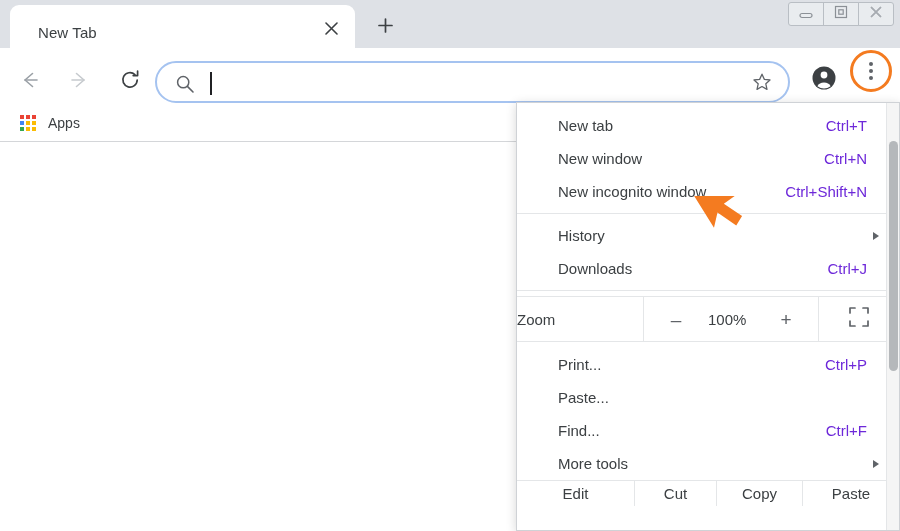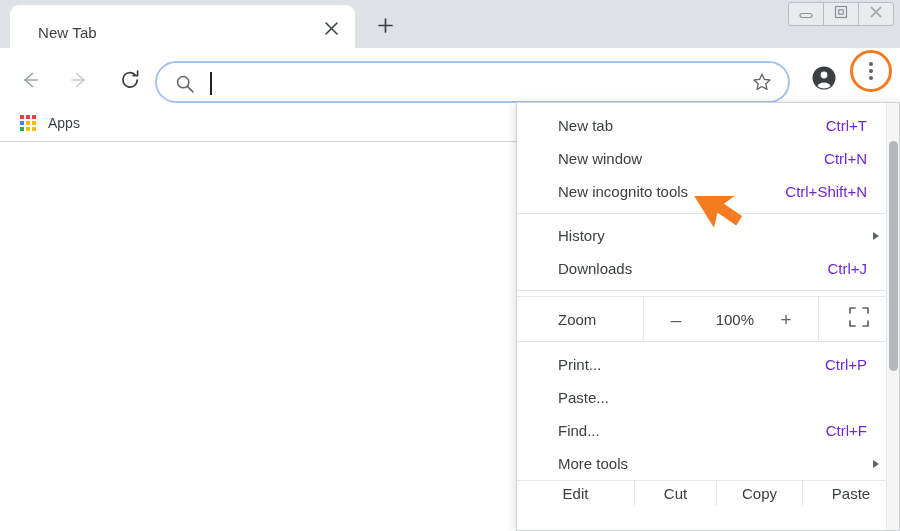--- a/index.html
+++ b/index.html
@@ -254,41 +254,40 @@
   .zoom-row {
     display: flex;
     align-items: stretch;
     height: 46px;
     border-top: 1px solid #e4e6e8;
     border-bottom: 1px solid #e4e6e8;
   }
   .zoom-label {
     width: 126px;
     display: flex; align-items: center;
-    padding-left: 41px;
     font-size: 15px;
     color: #3c4043;
   }
   .zoom-controls {
     flex: 1;
     display: flex; align-items: center; justify-content: center;
     gap: 22px;
     border-left: 1px solid #e4e6e8;
     border-right: 1px solid #e4e6e8;
     font-size: 15px;
     color: #3c4043;
   }
   .zoom-minus, .zoom-plus {
     font-size: 19px;
     color: #5f6368;
     width: 20px;
     text-align: center;
     line-height: 1;
   }
-  .zoom-value { min-width: 46px; text-align: right; }
+  .zoom-value { min-width: 46px; text-align: left; }
   .fullscreen-cell {
     width: 80px;
     display: flex; align-items: center; justify-content: center;
   }
 
   
   .edit-row {
     display: flex;
     height: 26px;
     border-top: 1px solid #e4e6e8;
@@ -468,21 +467,21 @@
     <div class="menu-group-pad-top">
       <div class="menu-item">
         <span class="label">New tab</span>
         <span class="accel">Ctrl+T</span>
       </div>
       <div class="menu-item">
         <span class="label">New window</span>
         <span class="accel">Ctrl+N</span>
       </div>
       <div class="menu-item">
-        <span class="label">New incognito tools</span>
+        <span class="label">New incognito window</span>
         <span class="accel">Ctrl+Shift+N</span>
       </div>
     </div>
 
     <div class="menu-sep"></div>
 
     <div>
       <div class="menu-item">
         <span class="label">History</span>
         <span class="submenu-arrow"></span>

